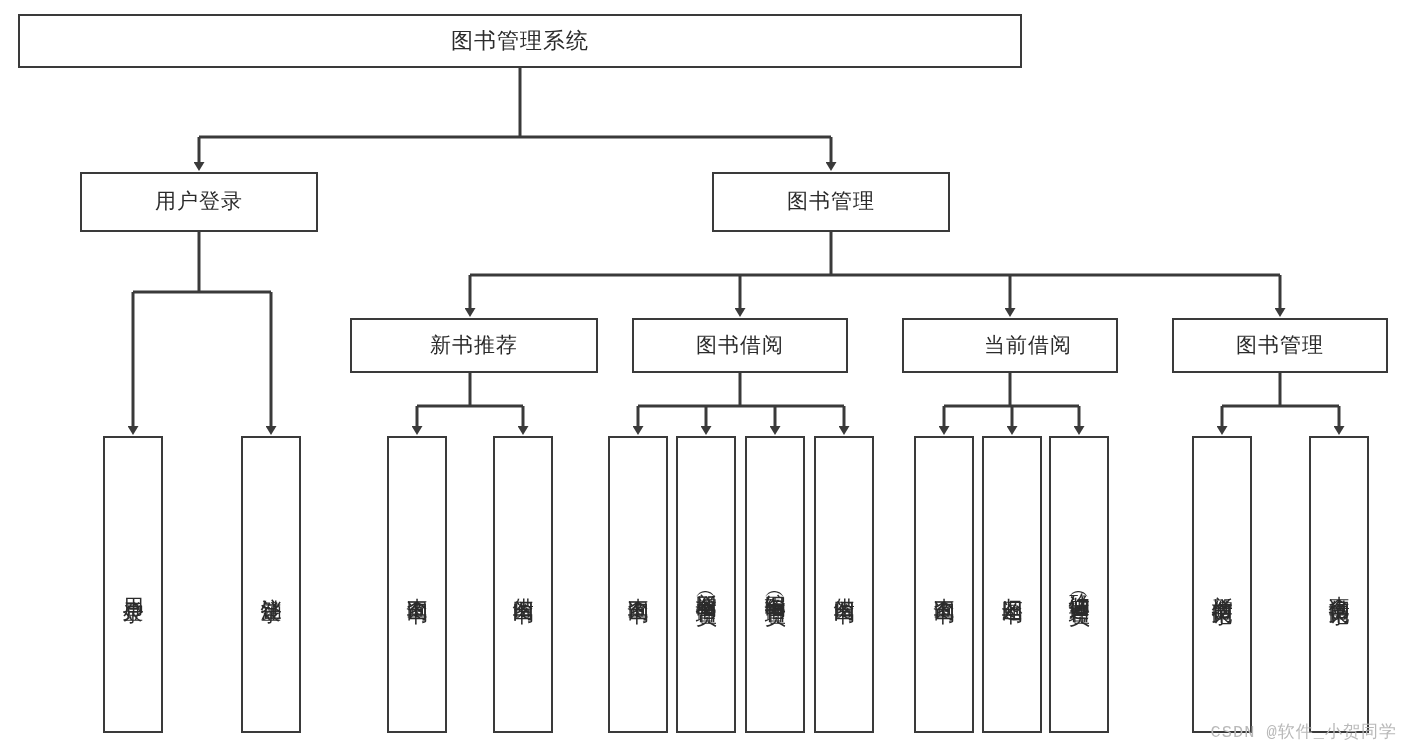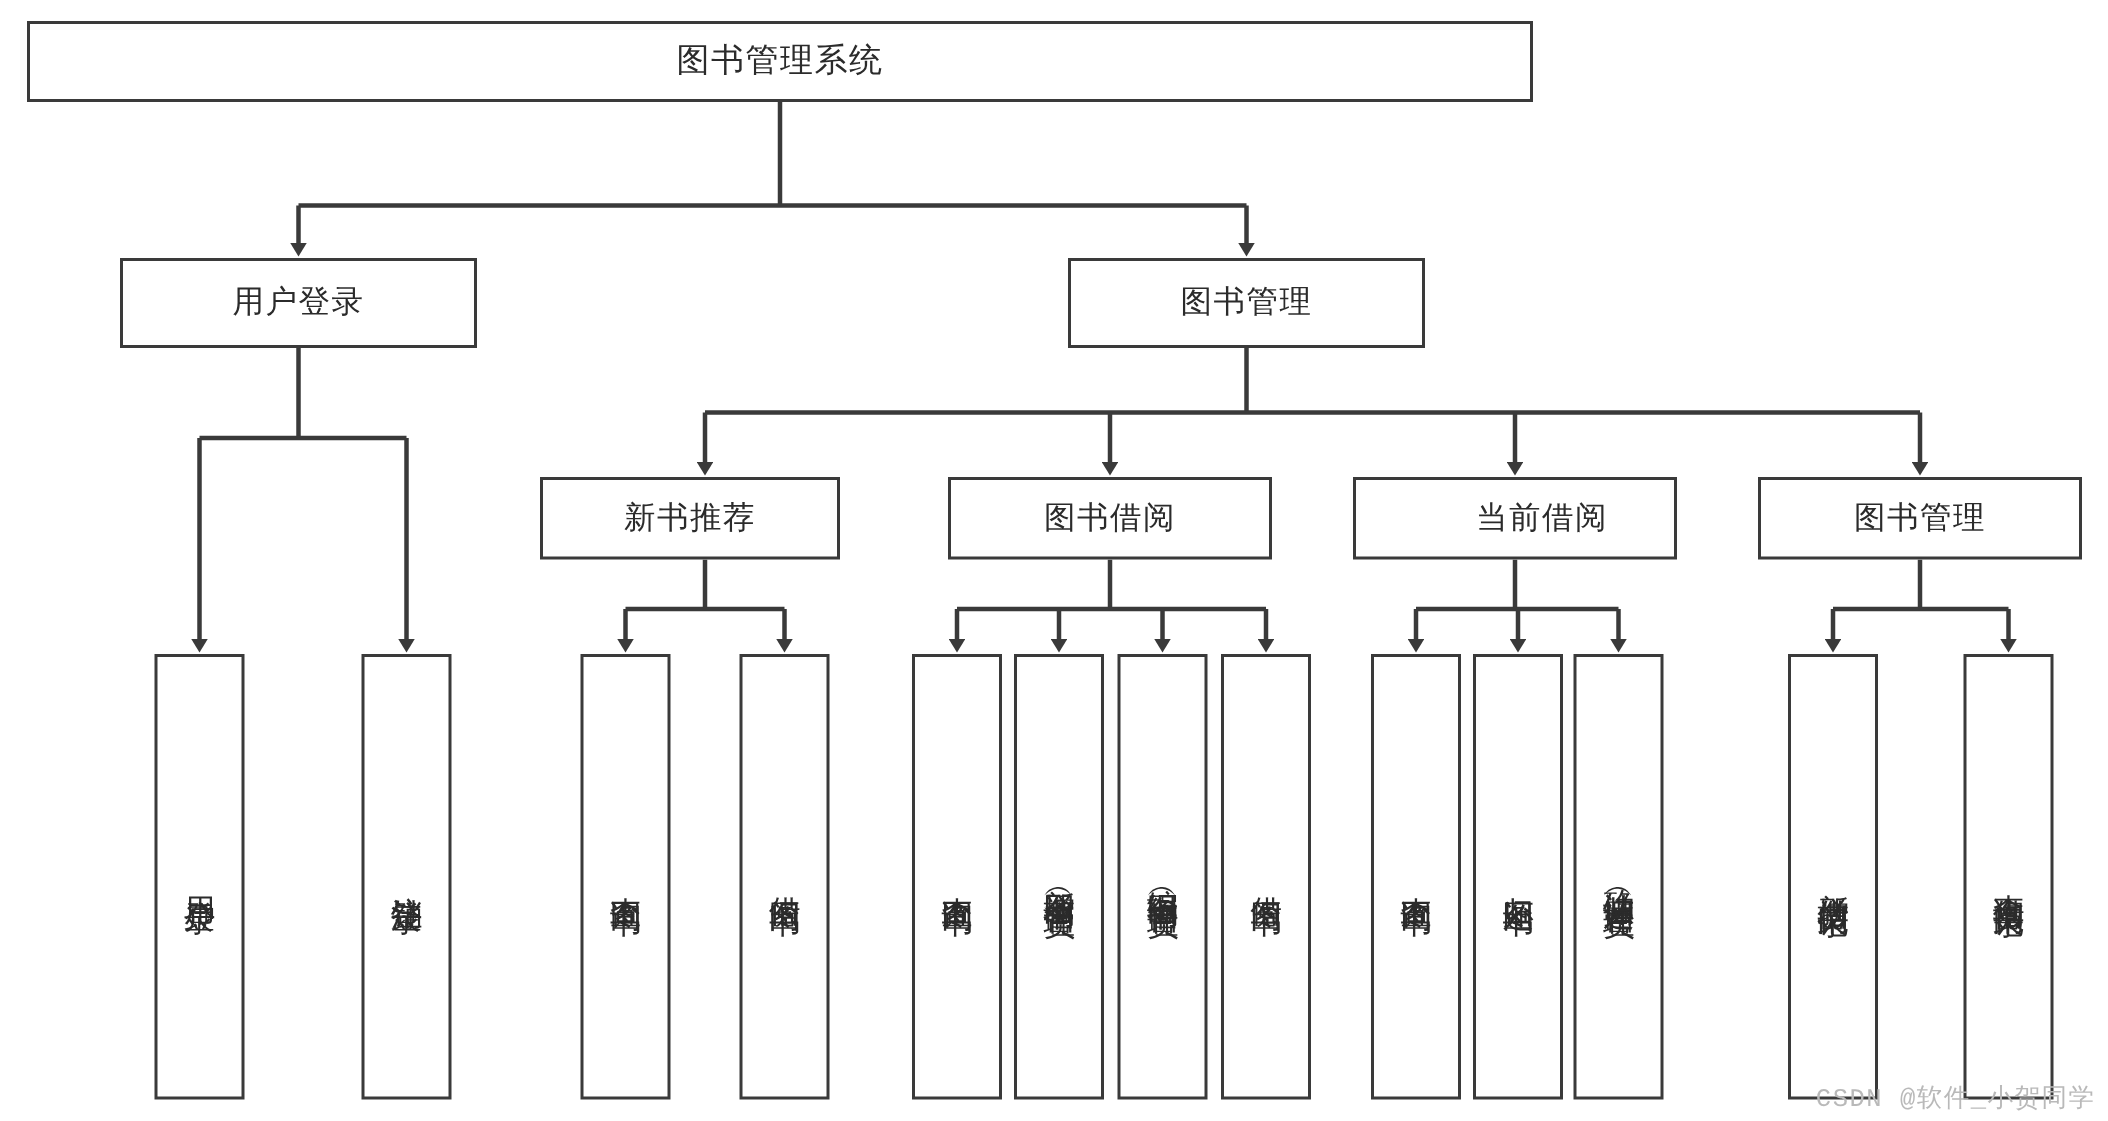--- a/index.html
+++ b/index.html
@@ -118,21 +118,21 @@
       <path d="M1339,406 L1339,427" marker-end="url(#arrow)"></path>
     </g>
   </svg>
 
   <div class="node h-label root" style="left:18px; top:14px; width:1004px; height:54px;">图书管理系统</div>
 
   <div class="node h-label" style="left:80px; top:172px; width:238px; height:60px;">用户登录</div>
 
   <div class="node h-label" style="left:712px; top:172px; width:238px; height:60px;">图书管理</div>
 
-  <div class="node h-label" style="left:360px; top:318px; width:200px; height:55px;">新书推荐</div>
+  <div class="node h-label" style="left:350px; top:318px; width:248px; height:55px;">新书推荐</div>
 
   <div class="node h-label" style="left:632px; top:318px; width:216px; height:55px;text-align:center;">图书借阅</div>
 
   <div class="node h-label" style="left:902px; top:318px; width:216px; height:55px;padding-left:36px;">当前借阅</div>
 
   <div class="node h-label" style="left:1172px; top:318px; width:216px; height:55px;">图书管理</div>
 
   <div class="node v-label" style="left:103px; top:436px; width:60px; height:297px;">用户登录</div>
 
   <div class="node v-label" style="left:241px; top:436px; width:60px; height:297px;">注销登录</div>

